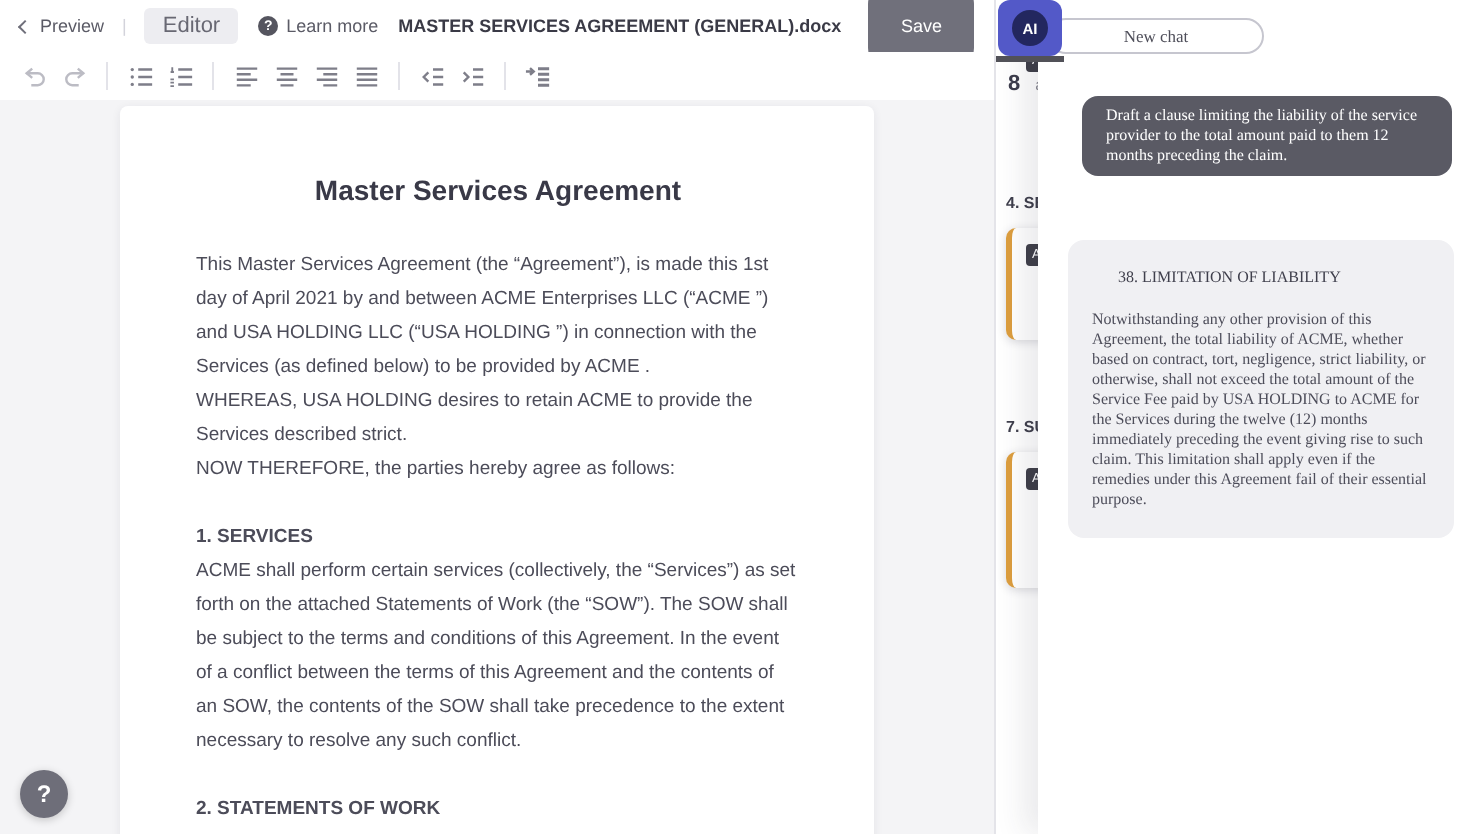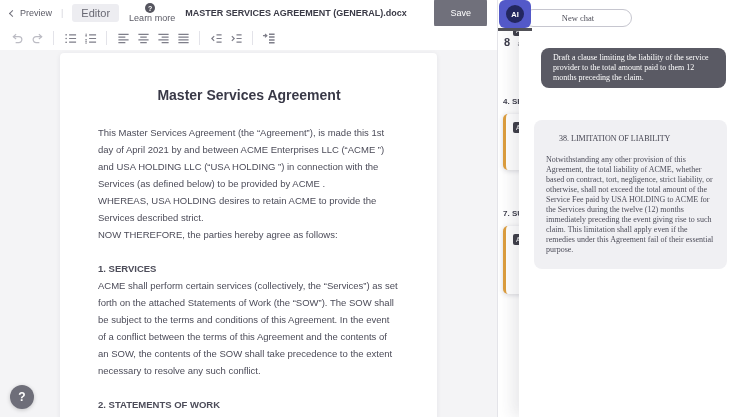--- a/index.html
+++ b/index.html
@@ -111,21 +111,21 @@
 
 <div class="left-region">
 
   <div class="topbar">
     <span style="display:flex;align-items:center;cursor:pointer;">
       <span class="chev-left"></span>
       <span>Preview</span>
     </span>
     <span class="tb-sep">|</span>
     <span class="mode-chip">Editor</span>
-    <span class="learn" style="cursor:pointer;flex-direction:column;">
+    <span class="learn" style="cursor:pointer;">
       <span class="q-dot">?</span>
       <span>Learn more</span>
     </span>
     <span class="filename">MASTER SERVICES AGREEMENT (GENERAL).docx</span>
     <button class="save-btn">Save</button>
   </div>
 
   <div class="toolbar">
     <button class="tool-btn">
         <svg width="13" height="13" viewBox="0 0 14 14" fill="none" stroke="#bcbcc4" stroke-width="1.3">

